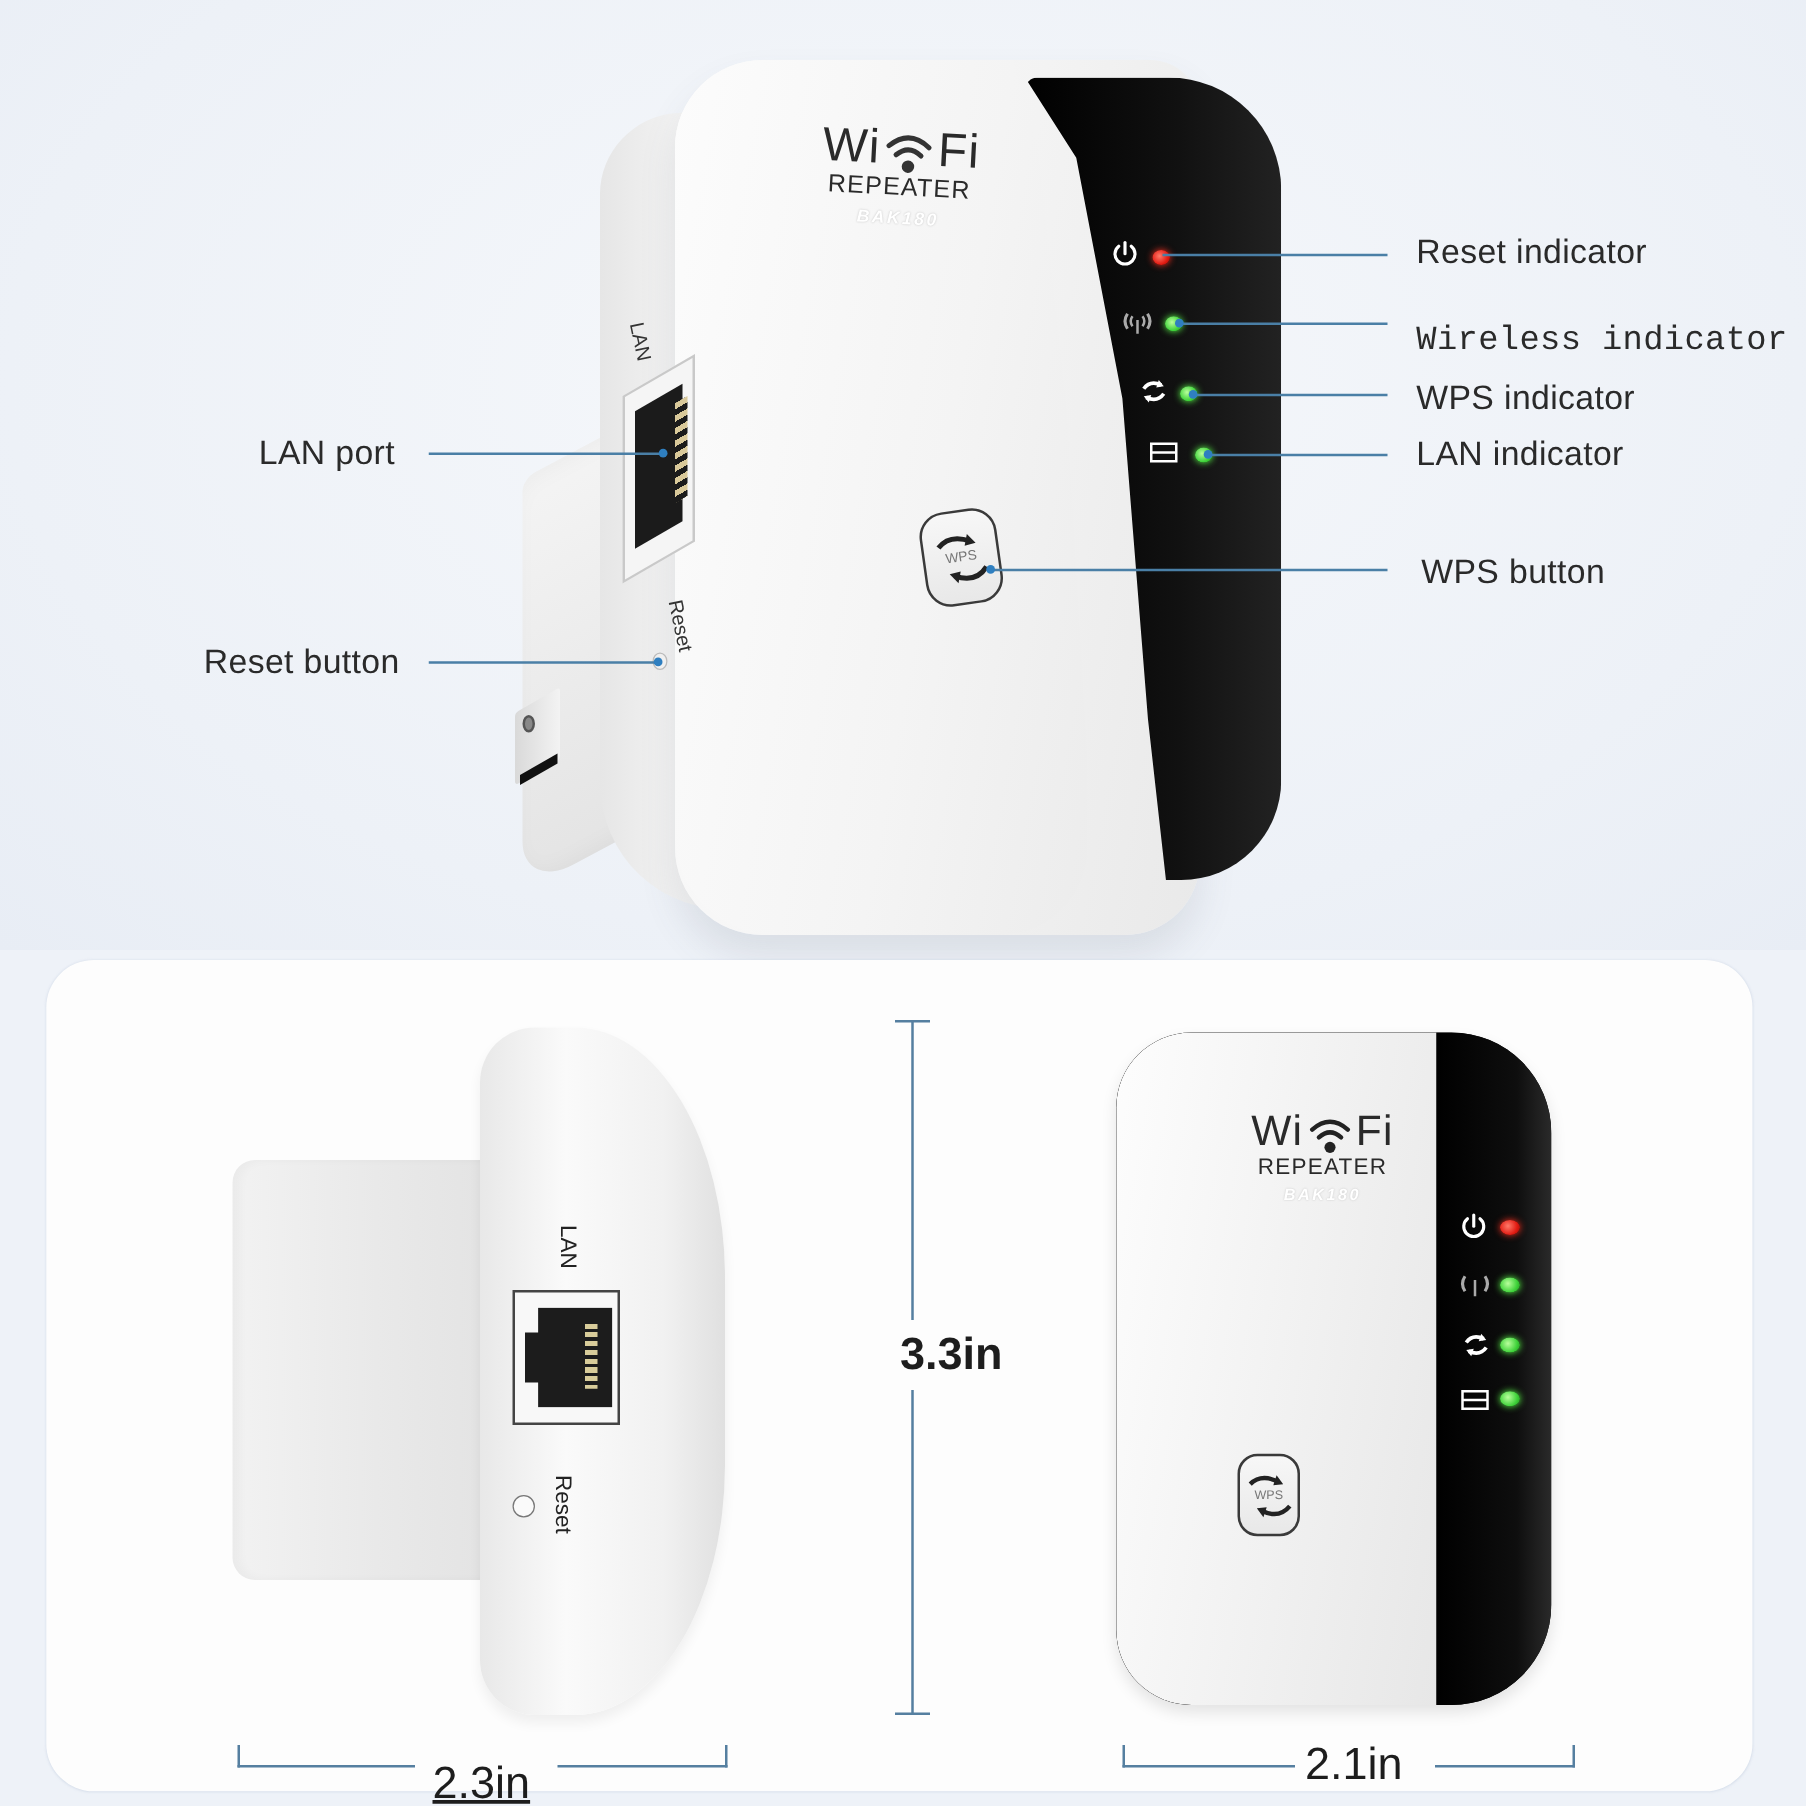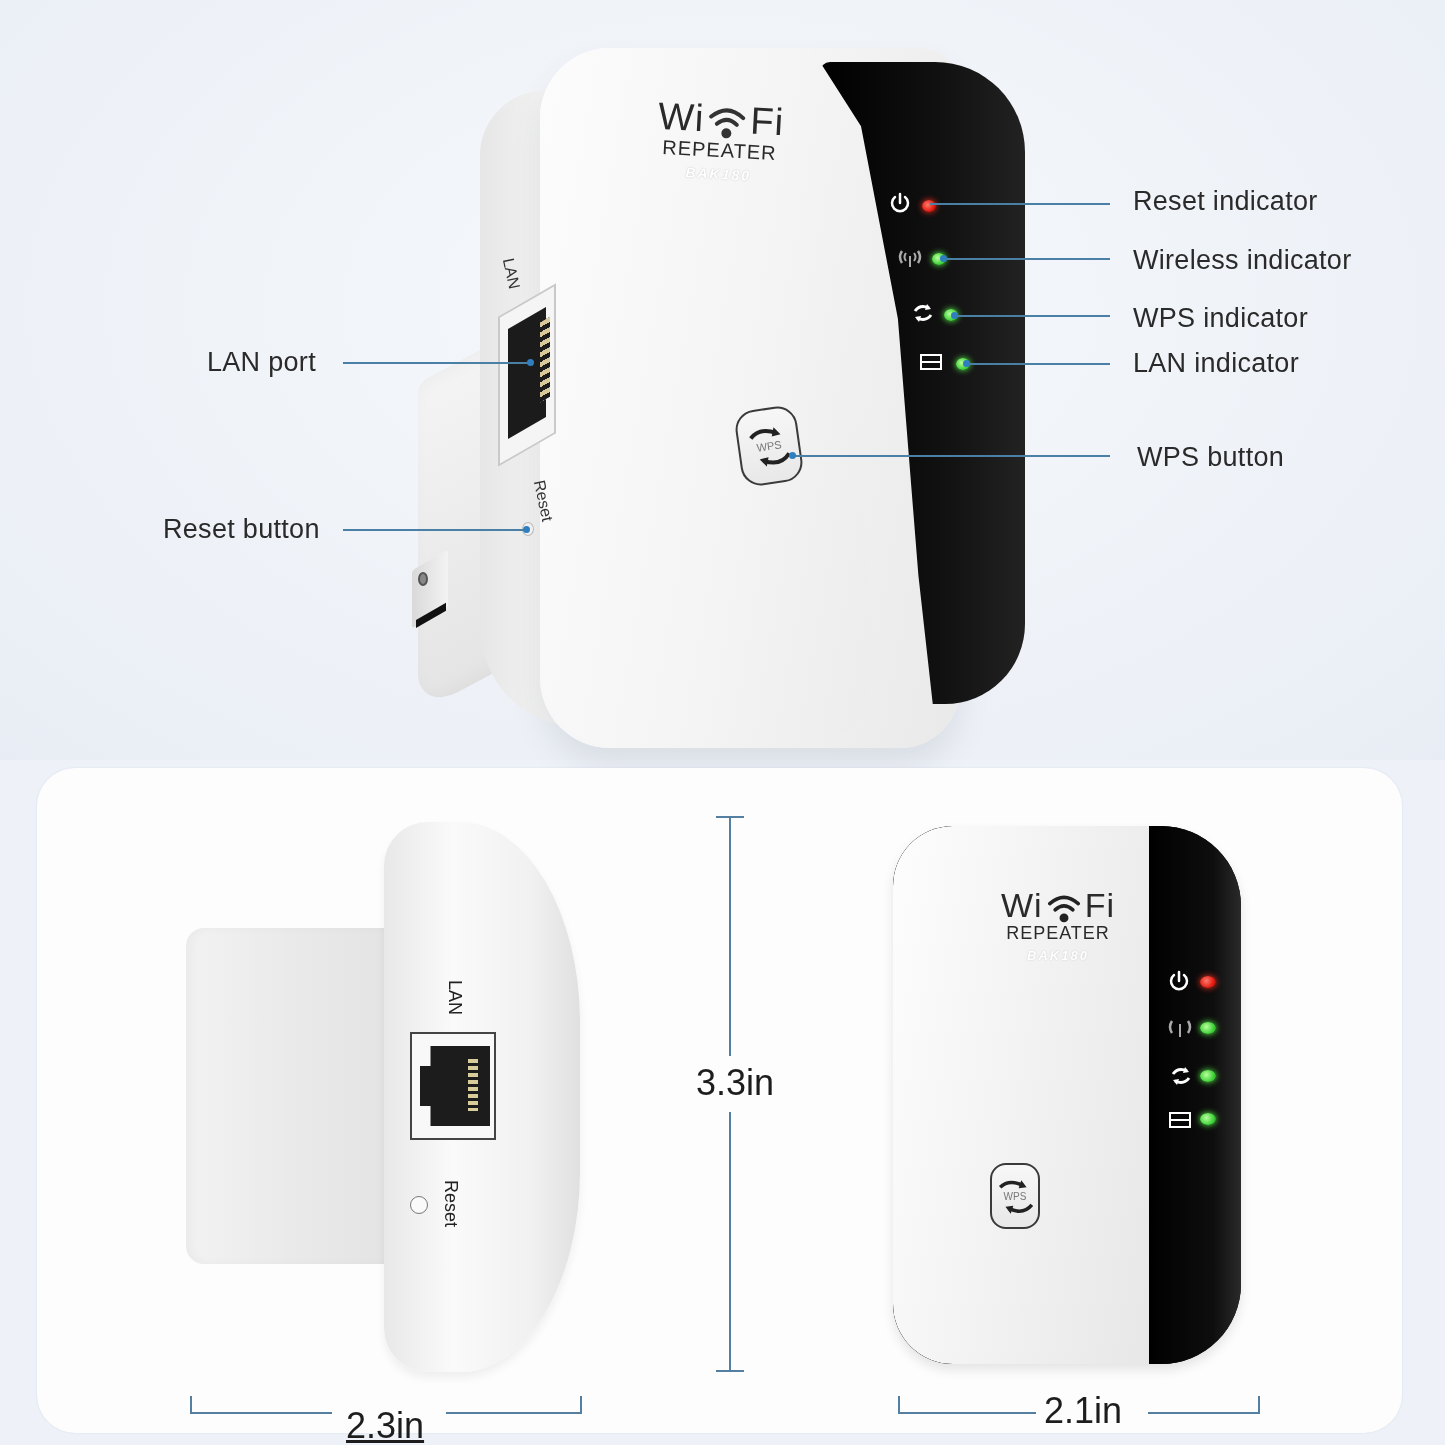--- a/index.html
+++ b/index.html
@@ -233,21 +233,21 @@
       <path d="M16 44 L10 36 L19 35 Z" fill="#222"></path>
     </svg>
     <span style="position:relative; z-index:1;">WPS</span>
   </div>
 
   <div class="callout-line" style="left:930px; top:203px; width:180px;"></div>
   <div class="callout-label" style="left:1133px; top:186px;">Reset indicator</div>
 
   <div class="callout-line" style="left:942px; top:258px; width:168px;"></div>
   <div class="callout-dot" style="left:940px; top:255px;"></div>
-  <div class="callout-label" style="left:1133px; top:245px;">Wireless indicator</div>
+  <div class="callout-label" style="left:1133px; top:258px;font-family:Liberation Mono, monospace;">Wireless indicator</div>
 
   <div class="callout-line" style="left:953px; top:315px; width:157px;"></div>
   <div class="callout-dot" style="left:951px; top:312px;"></div>
   <div class="callout-label" style="left:1133px; top:303px;">WPS indicator</div>
 
   <div class="callout-line" style="left:965px; top:363px; width:145px;"></div>
   <div class="callout-dot" style="left:963px; top:360px;"></div>
   <div class="callout-label" style="left:1133px; top:348px;">LAN indicator</div>
 
   <div class="callout-line" style="left:792px; top:455px; width:318px;"></div>
@@ -276,21 +276,21 @@
 <div class="sv-vtext" style="left:440px; top:1180px;">Reset</div>
 
 <div class="dim" style="left:190px; top:1396px; width:2px; height:18px;"></div>
 <div class="dim" style="left:190px; top:1412px; width:142px; height:2px;"></div>
 <div class="dim-label" style="left:346px; top:1405px;text-decoration:underline;">2.3in</div>
 <div class="dim" style="left:446px; top:1412px; width:136px; height:2px;"></div>
 <div class="dim" style="left:580px; top:1396px; width:2px; height:18px;"></div>
 
 <div class="dim" style="left:716px; top:816px; width:28px; height:2px;"></div>
 <div class="dim" style="left:729px; top:816px; width:2px; height:240px;"></div>
-<div class="dim-label" style="left:696px; top:1062px;">3.3in</div>
+<div class="dim-label" style="left:720px; top:1062px;font-weight:bold;">3.3in</div>
 <div class="dim" style="left:729px; top:1112px; width:2px; height:260px;"></div>
 <div class="dim" style="left:716px; top:1370px; width:28px; height:2px;"></div>
 
 <div class="fv-body">
   <div class="fv-black"></div>
   <div class="fv-white"></div>
 </div>
 
 <div class="logo" style="left:990px; top:886px; width:136px;">
   <div class="wifi" style="font-size:34px;">

